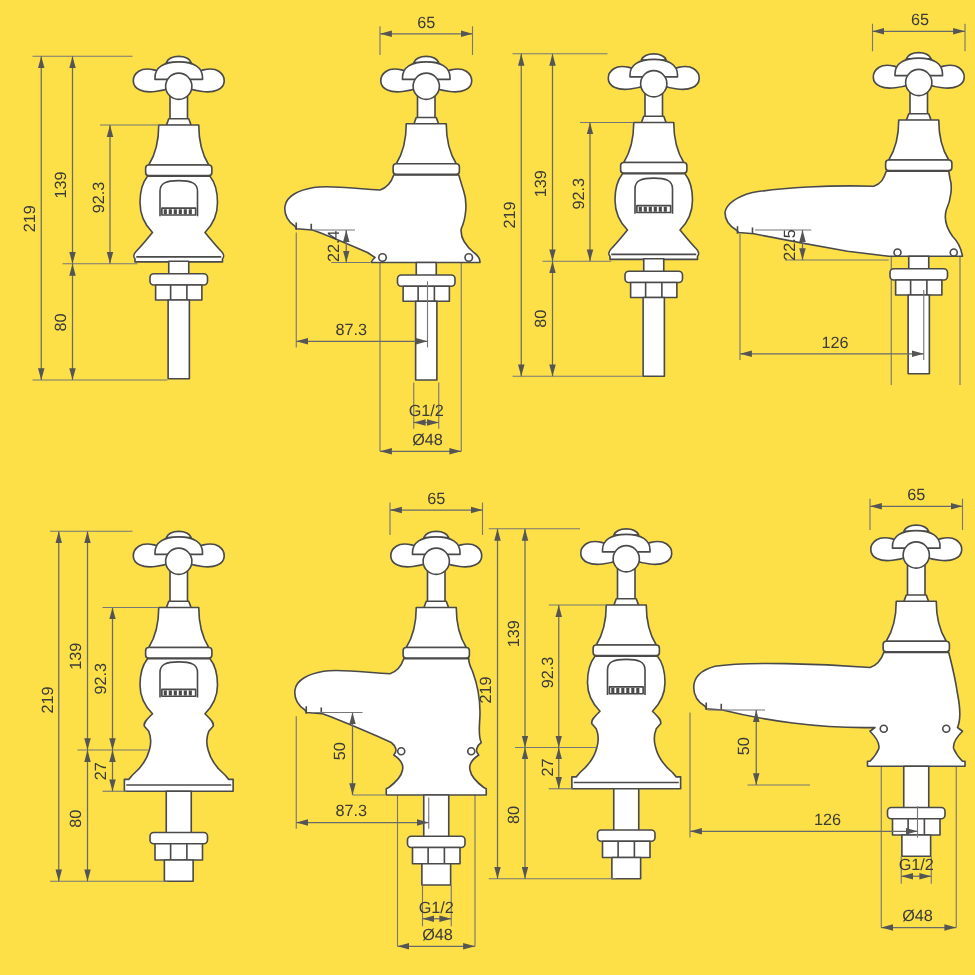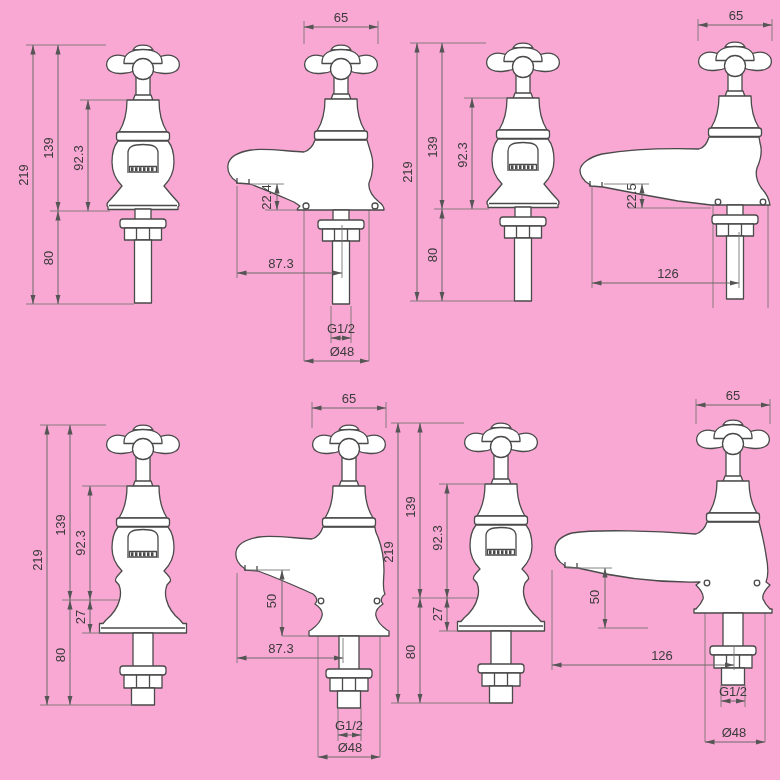--- a/index.html
+++ b/index.html
@@ -1,16 +1,16 @@
 <!DOCTYPE html>
 <html><head>
 <meta charset="utf-8">
 <style>
   html,body{margin:0;padding:0;background:#ffffff;}
-  .canvas{width:780px;height:780px;background:#f9a8d4;position:relative;overflow:hidden;
+  .canvas{width:780px;height:780px;background:#fde047;position:relative;overflow:hidden;
           font-family:"Liberation Sans", sans-serif;}
   svg{display:block;}
   .tap{stroke:#4a4a4a;stroke-width:1.3;fill:none;stroke-linejoin:round;}
   .dim{stroke:#6a6a6a;stroke-width:1;fill:none;}
   .ext{stroke:#777777;stroke-width:0.9;fill:none;}
   text.lbl{fill:#3b3b3b;stroke:none;font-family:"Liberation Sans",sans-serif;
            font-size:13px;text-anchor:middle;}
 </style>
 </head>
 <body>

